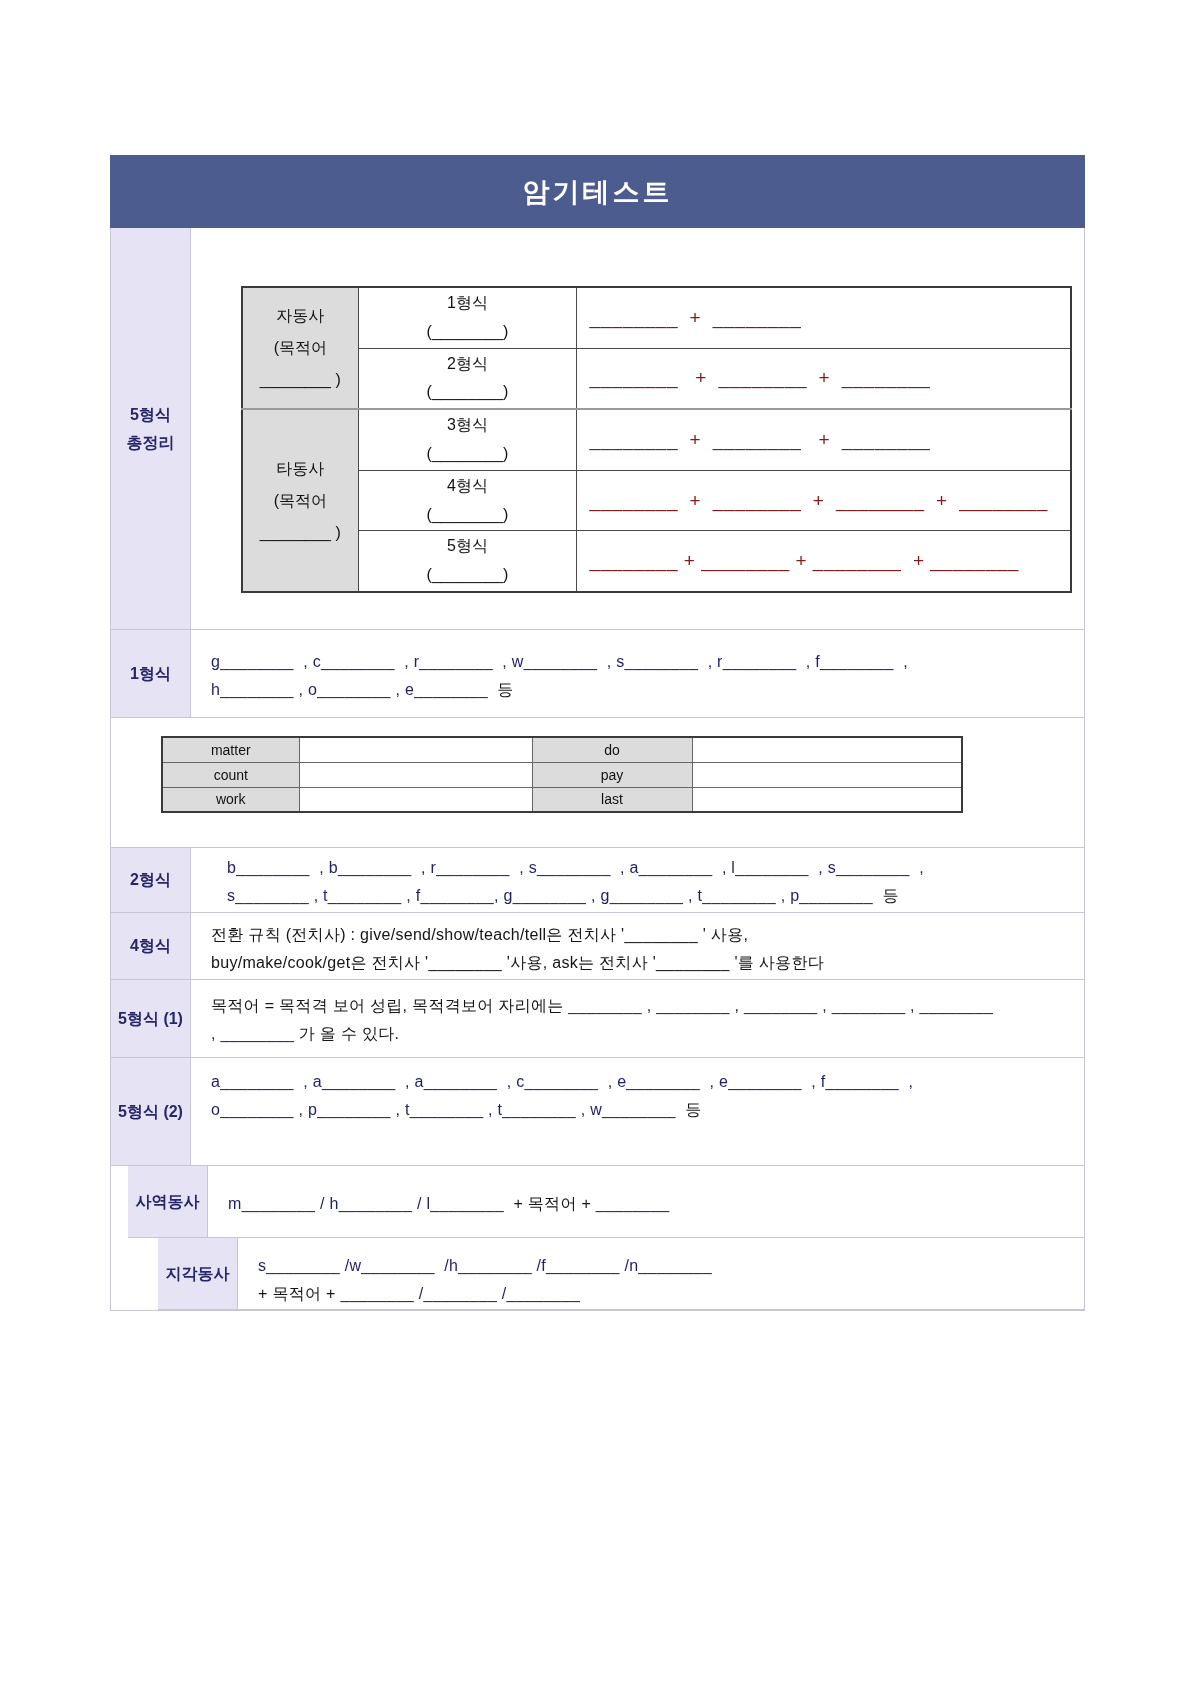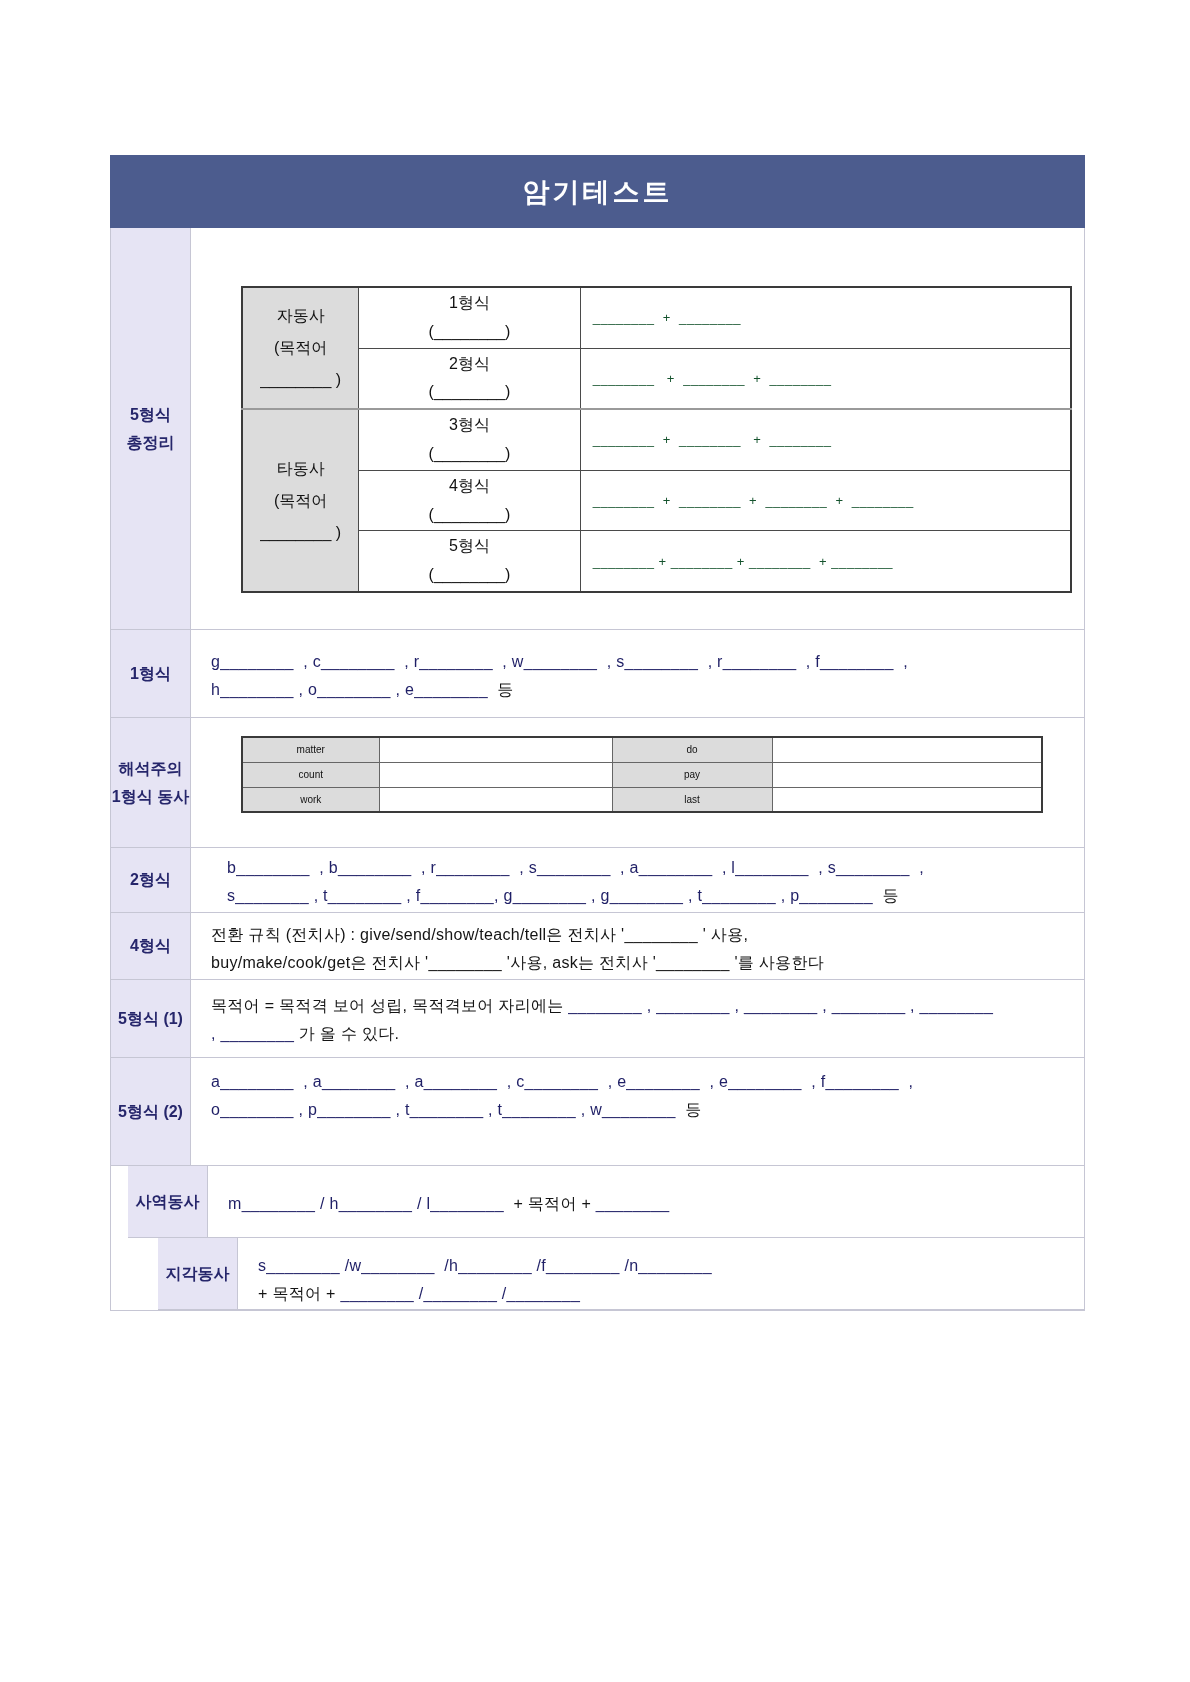--- a/index.html
+++ b/index.html
@@ -38,27 +38,27 @@
   table.t1 td { border:1px solid #4a4a4a; vertical-align:middle; }
   .t1 td.g {
     width:118px; background:#dcdcdc; text-align:center;
     white-space:pre-line; font-size:16px; line-height:2.0; color:#111;
   }
   .t1 td.m {
     width:225px; height:58px; text-align:center;
     white-space:pre-line; font-size:16px; line-height:1.8; color:#111;
   }
   .t1 td.f {
-    width:495px; padding-left:12px; font-size:13px;
-    white-space:pre; letter-spacing:0.5px; color:#14532d;
+    width:495px; padding-left:12px; font-size:19px;
+    white-space:pre; letter-spacing:0.5px; color:#7f1d1d;
   }
   .t1 tr.sep td { border-top:2px solid #9a9a9a; }
 
   table.t2 { border-collapse:collapse; margin:18px 0 0 30px; border:2px solid #3a3a3a; }
-  table.t2 td { border:1px solid #666; height:25px; font-size:10px; color:#111; padding:0 6px; }
+  table.t2 td { border:1px solid #666; height:25px; font-size:14px; color:#111; padding:0 6px; }
   .t2 td.g { background:#dcdcdc; text-align:center; }
   .t2 td.c1 { width:137px; } .t2 td.c2 { width:233px; }
   .t2 td.c3 { width:160px; } .t2 td.c4 { width:270px; }
 
   .vline { font-size:16px; color:#1f1f66; white-space:pre-wrap; line-height:1.75; letter-spacing:0.3px; }
   .blk   { color:#141414; }
   .nav   { color:#1f1f66; }
 
   .pt18 { padding-top:18px; } .pt14 { padding-top:14px; } .pt12 { padding-top:12px; }
   .pt10 { padding-top:10px; } .pt8  { padding-top:8px;  } .pt6  { padding-top:6px;margin-left:16px; }
@@ -119,22 +119,20 @@
 
     <div class="row h-p1">
       <div class="rlabel">1형식</div>
       <div class="rcontent pt18">
         <div class="vline">g________  , c________  , r________  , w________  , s________  , r________  , f________  ,</div>
         <div class="vline"><span>h________ , o________ , e________  </span><span class="blk">등</span></div>
       </div>
     </div>
 
     <div class="row h-caution">
-      <div class="rlabel">해석주의
-1형식  동사</div>
       <div class="rcontent">
         <table class="t2">
           <tbody>
               <tr>
             <td class="g c1">matter</td>
             <td class="c2"></td>
             <td class="g c3">do</td>
             <td class="c4"></td>
           </tr>
           <tr>

